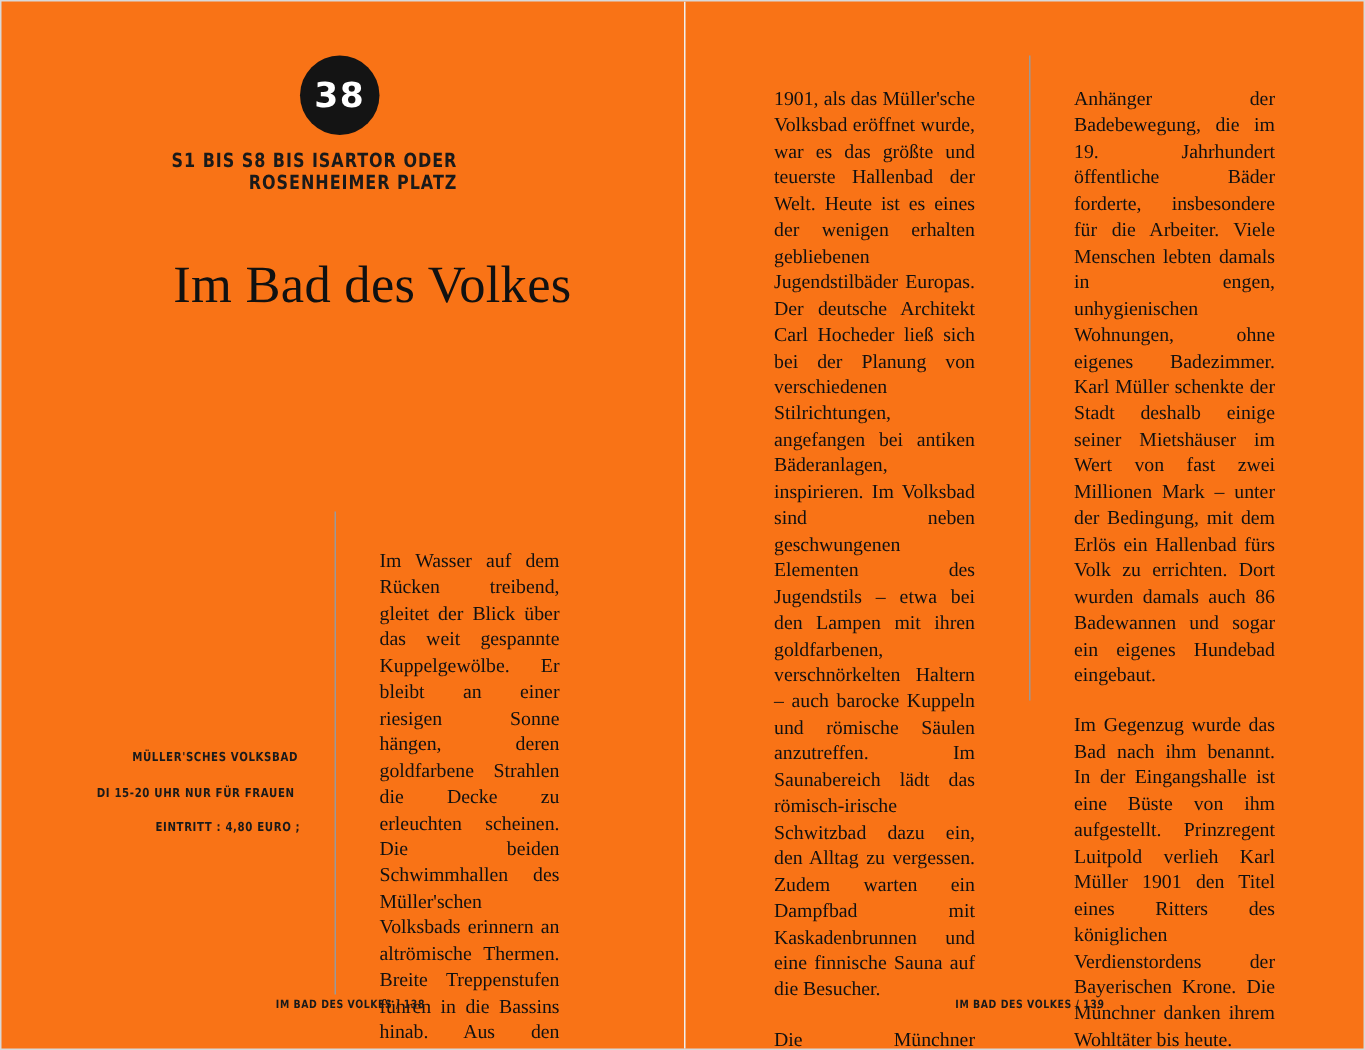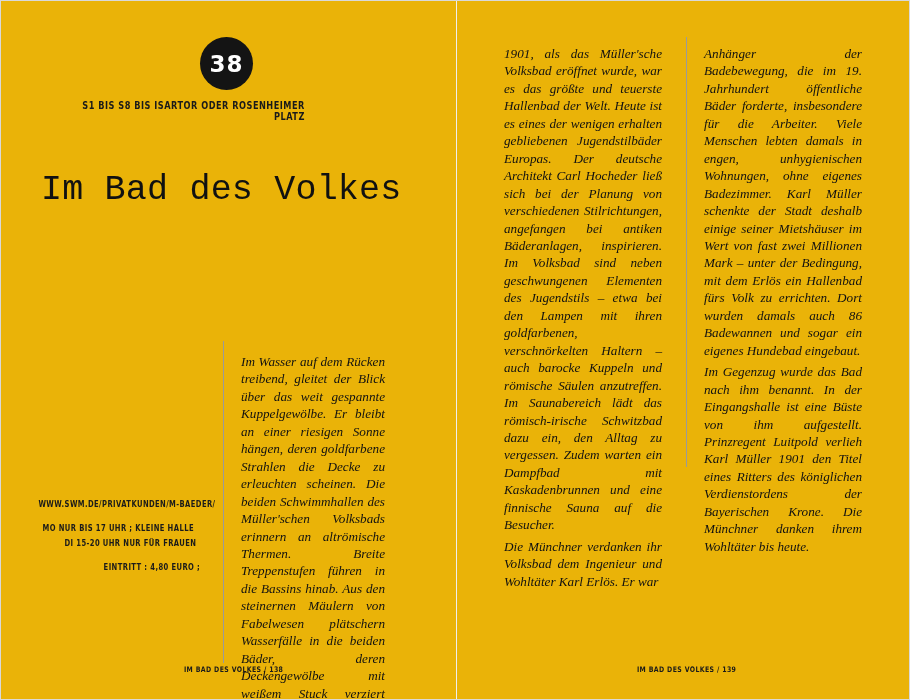--- a/index.html
+++ b/index.html
@@ -4,21 +4,21 @@
 <style>
   html, body {
     margin: 0;
     padding: 0;
     background: #ffffff;
   }
   .page {
     position: relative;
     width: 910px;
     height: 700px;
-    background: #eab308;
+    background: #f97316;
     overflow: hidden;
     box-sizing: border-box;
     border: 1px solid #d9d9d9;
     font-family: "Liberation Serif", serif;
     color: #111111;
   }
 
   
   .badge-circle {
     position: absolute;
@@ -46,31 +46,31 @@
     transform: scaleX(0.82);
     color: #1a1a1a;
   }
 
   .transit-line {
     position: absolute;
     left: 40px;
     top: 99px;
     width: 290px;
     text-align: right;
-    font-size: 10px;
+    font-size: 13px;
     transform-origin: 100% 50%;
   }
 
   .chapter-title {
     position: absolute;
     left: 40px;
     top: 146px;
     width: 340px;
     text-align: right;
-    font-family: Liberation Mono, monospace;
+    font-family: Liberation Serif, serif;
     font-size: 35px;
     font-weight: 400;
     letter-spacing: 0.2px;
     color: #111111;
     white-space: nowrap;
   }
 
   
   .info-block {
     position: absolute;
@@ -111,21 +111,21 @@
     position: absolute;
     font-family: "Liberation Serif", serif;
     font-size: 13.2px;
     line-height: 17.45px;
     text-align: justify;
     text-justify: inter-word;
     hyphens: auto;
     -webkit-hyphens: auto;
     color: #111111;
   }
-  .col p { margin: 4px; font-style: italic; }
+  .col p { margin: 16px; }
   .col-1 { left: 236px; top: 348px; width: 152px; }
   .col-2 { left: 499px; top: 40px;  width: 166px; }
   .col-3 { left: 699px; top: 40px;  width: 166px; }
 
   
   .footer {
     position: absolute;
     top: 664px;
     font-size: 7.6px;
     white-space: nowrap;
@@ -145,26 +145,23 @@
   </div>
 
   <div class="transit-line">
     <span class="cond" style="display:inline-block;">S1 BIS S8 BIS ISARTOR ODER ROSENHEIMER PLATZ</span>
   </div>
 
   <h1 class="chapter-title">Im Bad des Volkes</h1>
 
   <div class="info-block">
     <div class="info-line">
-      <span class="cond" style="display:inline-block;">WWW.SWM.DE/PRIVATKUNDEN/M-BAEDER/</span>
+      <span class="cond" style="display:inline-block;">MÜLLER'SCHES VOLKSBAD</span>
     </div>
     <div class="info-gap"></div>
-    <div class="info-line">
-      <span class="cond" style="display:inline-block;">MO NUR BIS 17 UHR ; KLEINE HALLE</span>
-    </div>
     <div class="info-line">
       <span class="cond" style="display:inline-block;">DI 15-20 UHR NUR FÜR FRAUEN</span>
     </div>
     <div class="info-gap"></div>
     <div class="info-line">
       <span class="cond" style="display:inline-block;">EINTRITT : 4,80 EURO ;</span>
     </div>
   </div>
 
   <div class="rule rule-left"></div>

